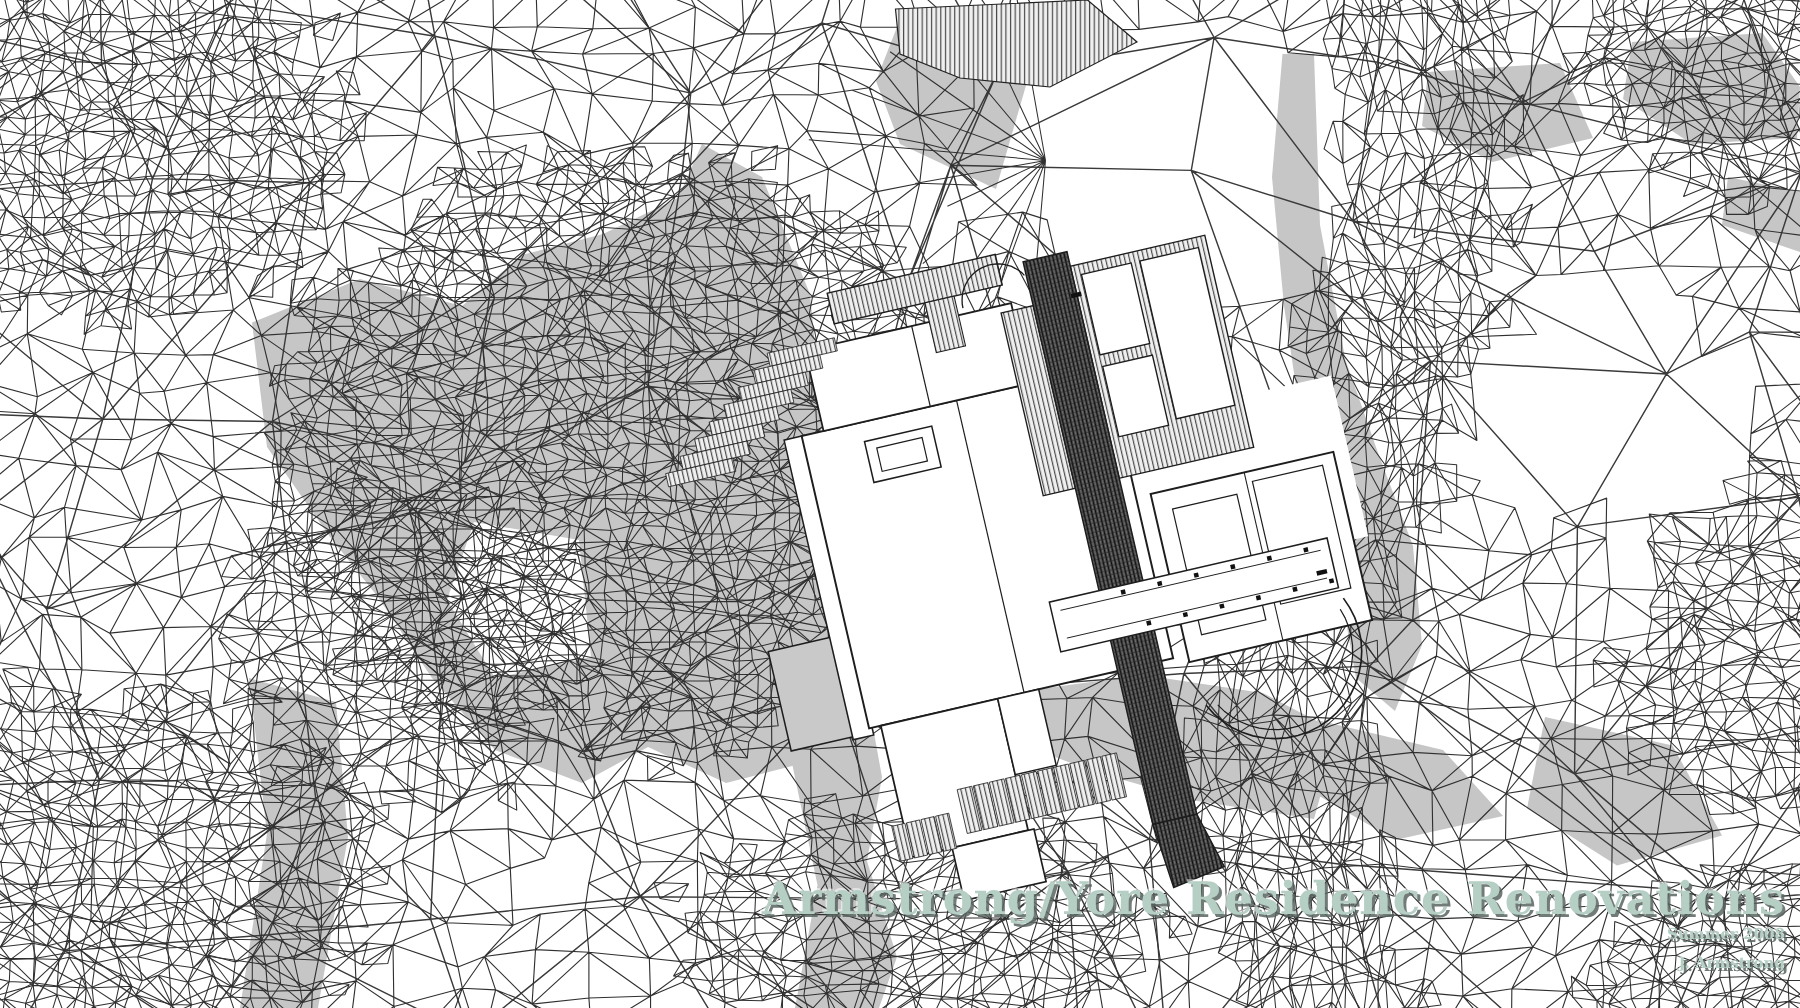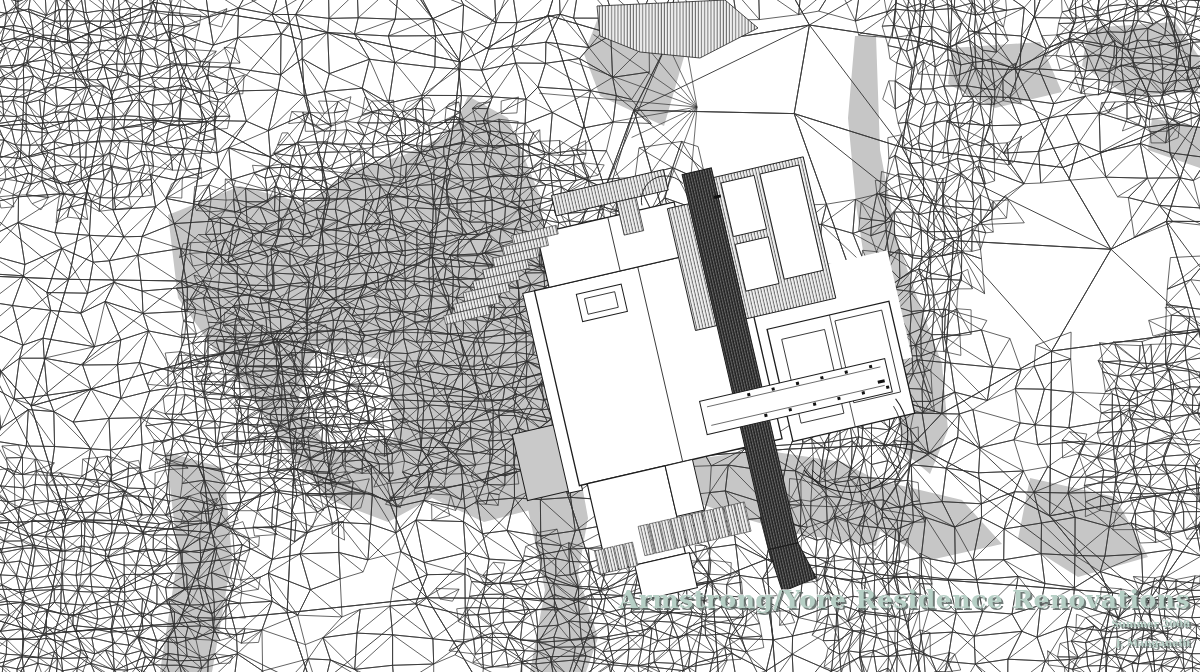--- a/index.html
+++ b/index.html
@@ -7,21 +7,21 @@
     position:relative;width:1200px;height:672px;overflow:hidden;
     background:#ffffff;font-family:"Liberation Sans",sans-serif;
   }
   .stage svg{position:absolute;left:0;top:0;}
   .caption{
     position:absolute;right:10px;top:586px;text-align:right;
     font-family:"DejaVu Serif",serif;font-weight:bold;
     text-shadow:2px 2px 0 rgba(88,100,96,.85), -1px -1px 0 rgba(255,255,255,.55);
     pointer-events:none;
   }
-  .caption .t{font-size:25px;line-height:28px;letter-spacing:.5px;}
+  .caption .t{font-size:30px;line-height:28px;letter-spacing:.5px;}
   .caption .s{font-size:10px;line-height:19px;}
 </style>
 </head>
 <body>
 
 <div class="stage">
   <svg id="scene" width="1200" height="672" viewBox="0 0 1200 672">
     <defs>
       <pattern id="hatchL" width="3.1" height="3.1" patternUnits="userSpaceOnUse">
         <rect width="3.1" height="3.1" fill="#f0f0f0"></rect>
@@ -131,15 +131,15 @@
         <rect x="652" y="187" width="20" height="34" fill="url(#hatchL)" stroke="#1d1d1d" stroke-width="0.7"></rect>
         <path d="M676.0 196.0L676.1 193.4L676.6 190.8L677.3 188.3L678.2 185.9L679.5 183.5L681.0 181.4L682.7 179.4L684.6 177.6L686.7 176.0L688.9 174.7L691.3 173.6L693.8 172.8L696.3 172.3L699.0 172.0L701.6 172.1L704.2 172.4L706.7 173.0L709.2 173.8L711.5 175.0L713.8 176.3L715.8 178.0L717.7 179.8L719.4 181.8L720.8 184.0" fill="none" stroke="#1d1d1d" stroke-width="0.9"></path>
         <rect x="866" y="420" width="7" height="3" fill="#111"></rect>
         <rect x="748" y="203" width="7" height="3" fill="#111"></rect>
       </g>
     </svg>
 
   <div class="caption" style="color: rgb(182, 207, 197);">
     <div class="t">Armstrong/Yore Residence Renovations</div>
     <div class="s">Summer 2008</div>
-    <div class="s">J. Manganelli</div>
+    <div class="s">J. Armstrong</div>
   </div>
 </div>
 
 </body></html>

